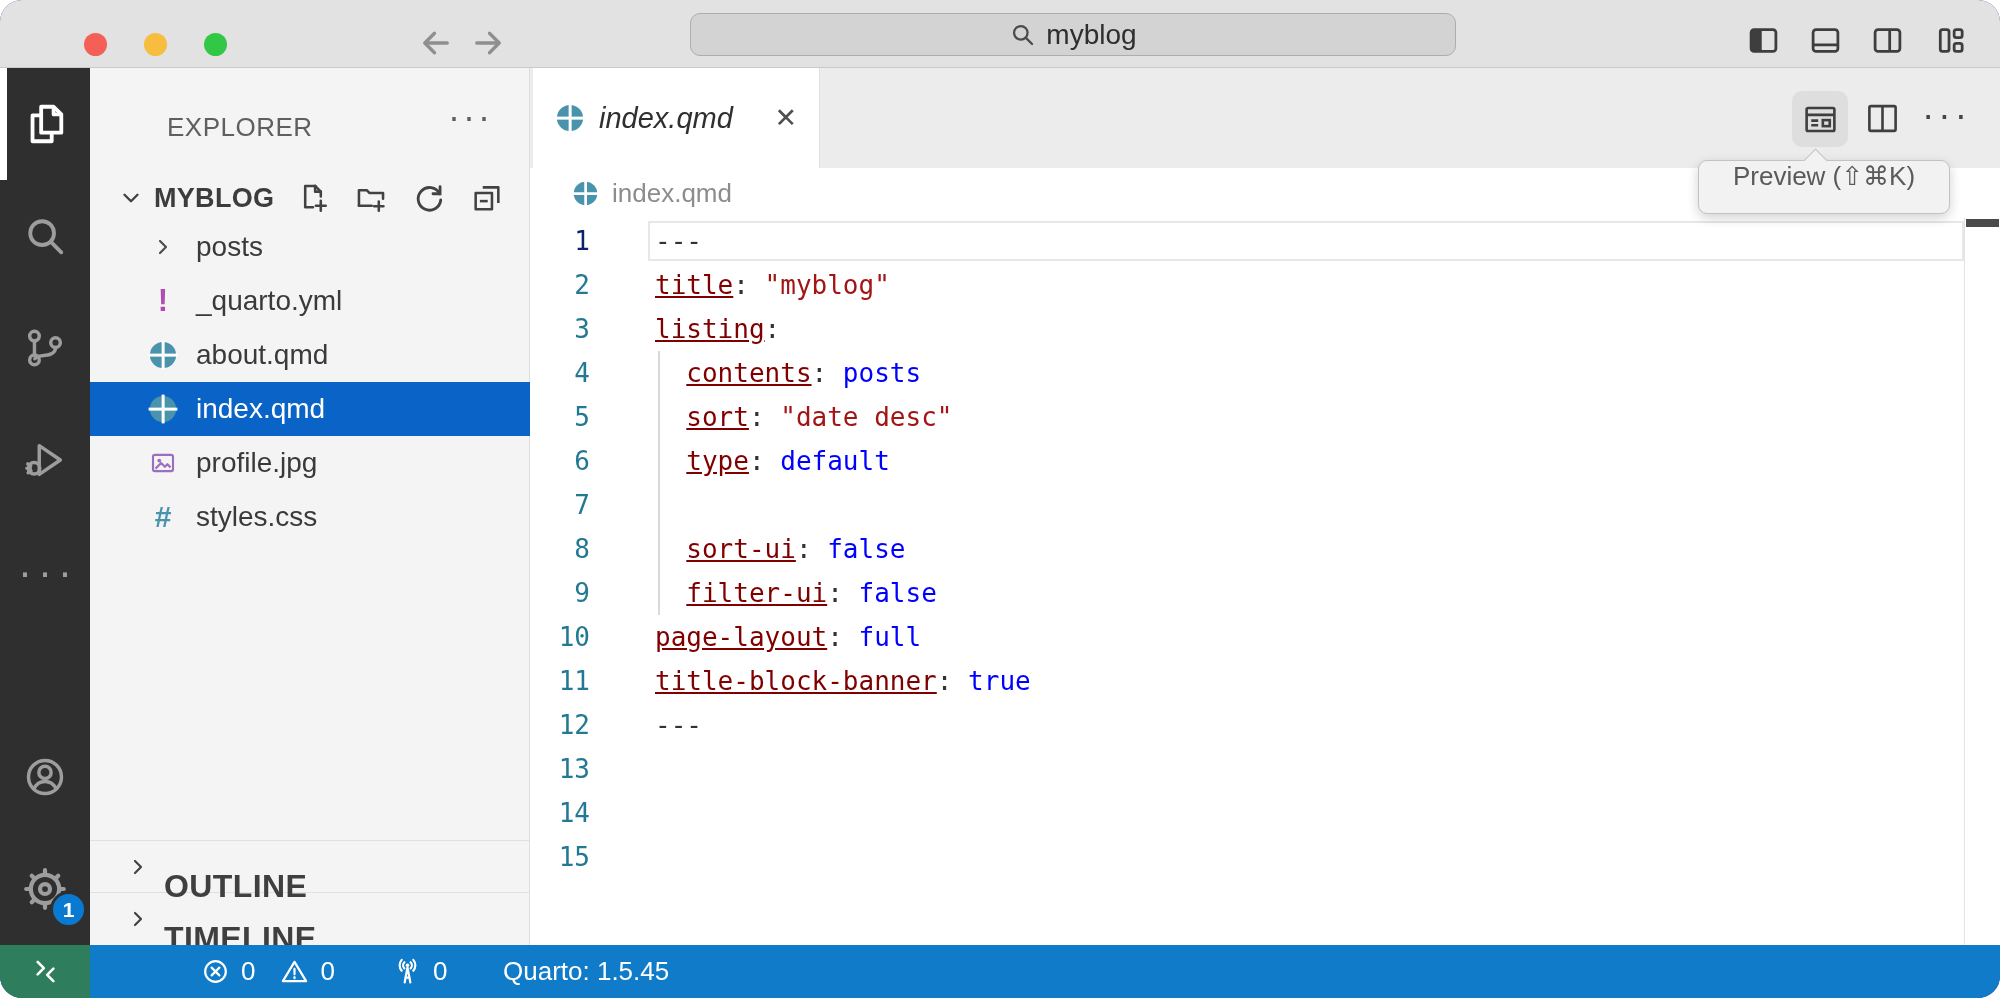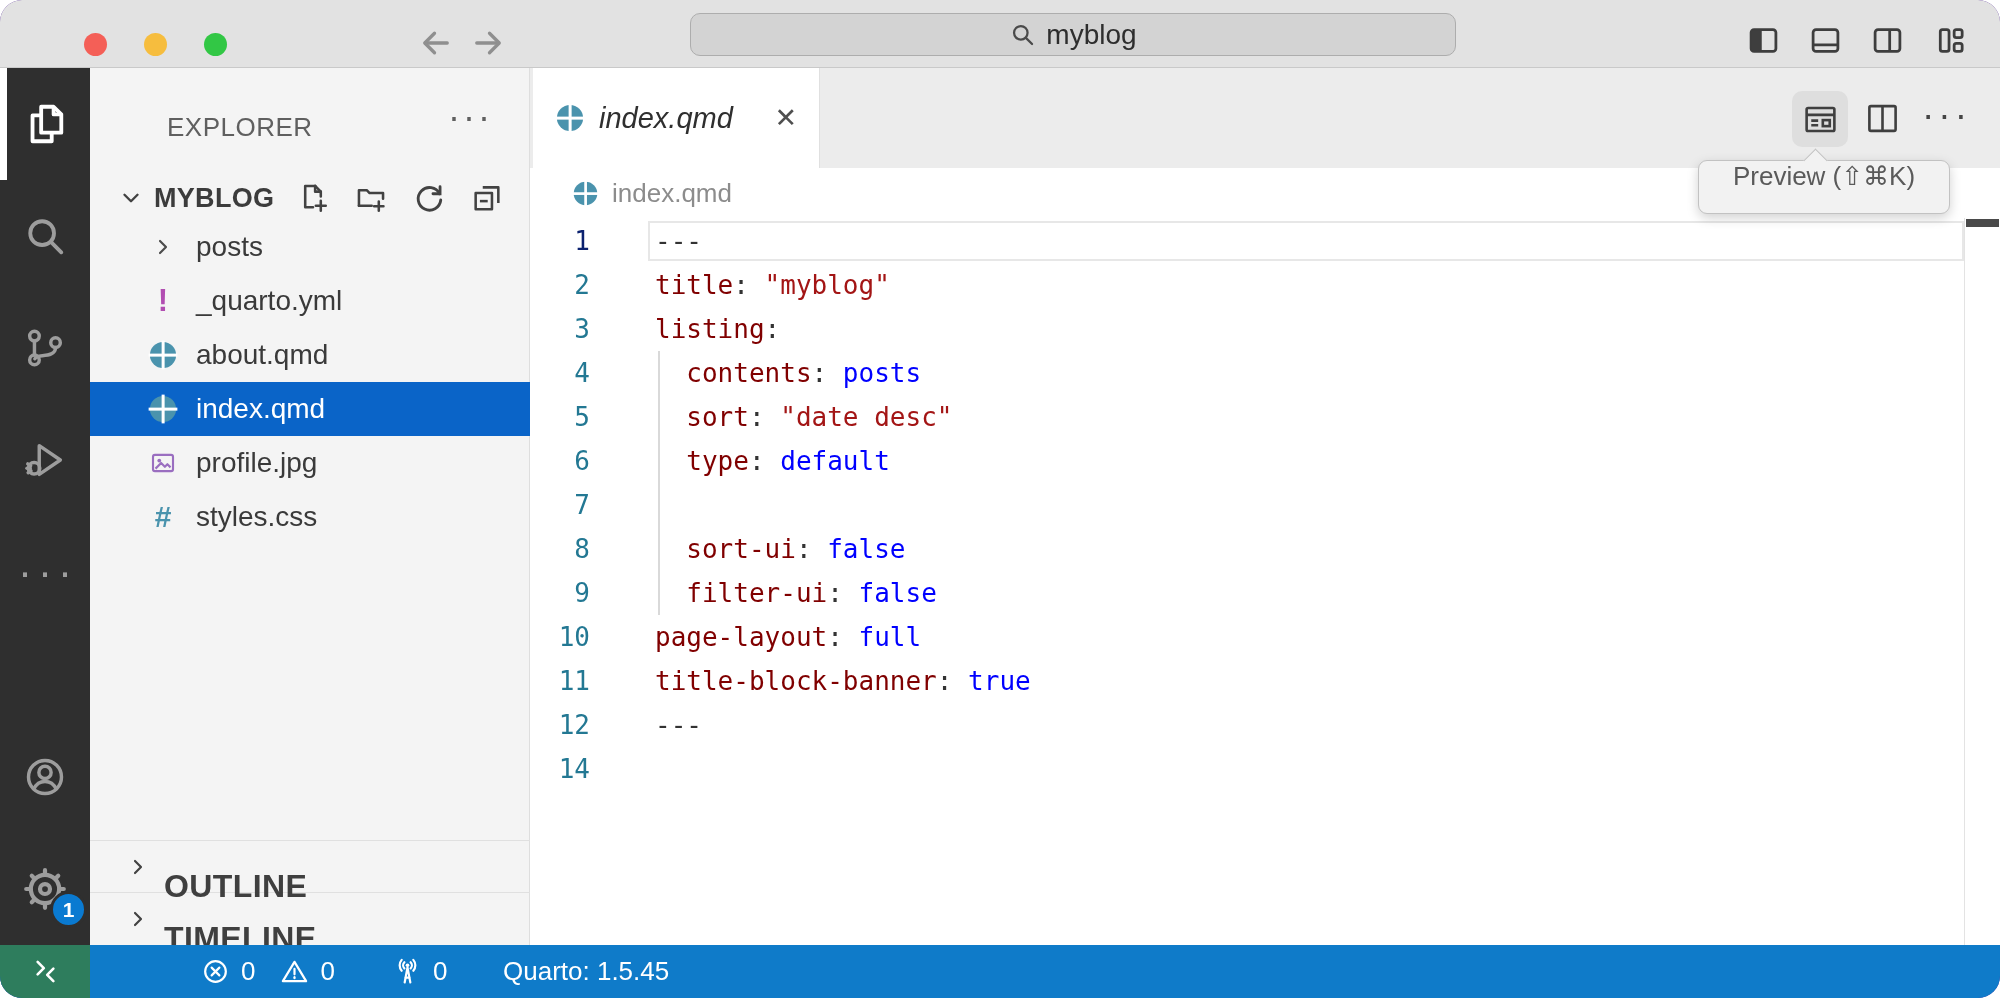--- a/index.html
+++ b/index.html
@@ -97,21 +97,21 @@
   .breadcrumb .q-icon{ width:27px; height:27px; }
   .breadcrumb .blabel{ font-size:26px; color:#8c8c8c; margin-left:13px; }
   .codearea { position:absolute; left:0; top:150px; width:1470px; height:727px;
     background:#fff; }
   .crows { position:absolute; left:0; top:1px; width:1470px; }
   .crow { display:flex; height:44px; line-height:44px;
     font-family:"DejaVu Sans Mono","Liberation Mono",monospace; font-size:26px; }
   .ln { width:60px; text-align:right; color:var(--c-lineno,#237893); flex:none; }
   .ln.active { color:var(--c-lineno_active,#0b216f); }
   .lc { padding-left:65px; white-space:pre; color:#333; }
-  .tk-k{ color:var(--c-key,#800000); } .tk-s{ color:var(--c-string,#a31515); }
+  .tk-k{ color:var(--c-key,#800000);text-decoration:underline; } .tk-s{ color:var(--c-string,#a31515); }
   .tk-v{ color:var(--c-constant,#0000ff); } .tk-p{ color:var(--c-punct,#333333); }
   .curline { position:absolute; left:118px; top:3px; width:1316px; height:40px;
     border:2px solid #e7e7e7; pointer-events:none; }
   .indentguide { position:absolute; left:128px; top:133px; width:2px; height:264px;
     background:#d9d9d9; }
   .ruler-line { position:absolute; left:1434px; top:0; width:1px; height:727px;
     background:#e3e3e3; }
   .ruler-cursor { position:absolute; left:1436px; top:1px; width:33px; height:8px;
     background:#4a4a4a; }
 
@@ -449,21 +449,29 @@
         </div>
         <div class="crow">
           <div class="ln">11</div>
           <div class="lc"><span class="tk-k">title-block-banner</span><span class="tk-p">: </span><span class="tk-v">true</span></div>
         </div>
         <div class="crow">
           <div class="ln">12</div>
           <div class="lc"><span class="tk-p">---</span></div>
         </div>
         <div class="crow">
+          <div class="ln">13</div>
+          <div class="lc"></div>
+        </div>
+        <div class="crow">
           <div class="ln">14</div>
+          <div class="lc"></div>
+        </div>
+        <div class="crow">
+          <div class="ln">15</div>
           <div class="lc"></div>
         </div>
       </div>
       <div class="ruler-line"></div>
       <div class="ruler-cursor"></div>
     </div>
   </div>
 
   <div class="tooltip">
     <span class="ttxt">Preview (⇧⌘K)</span>

